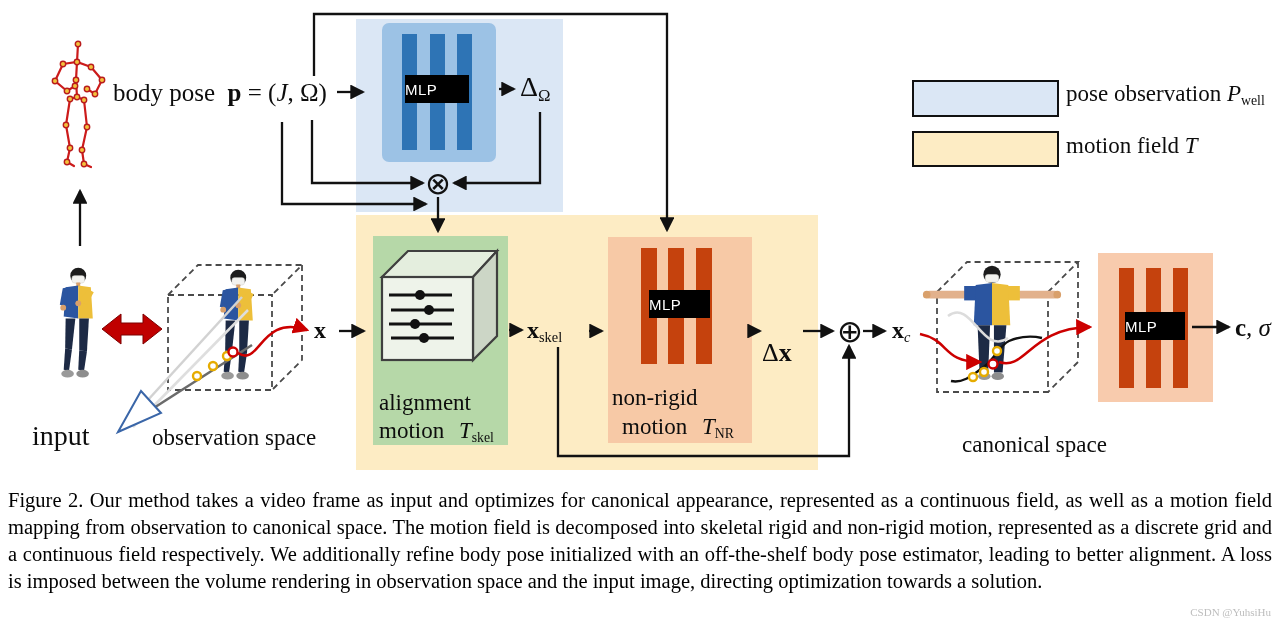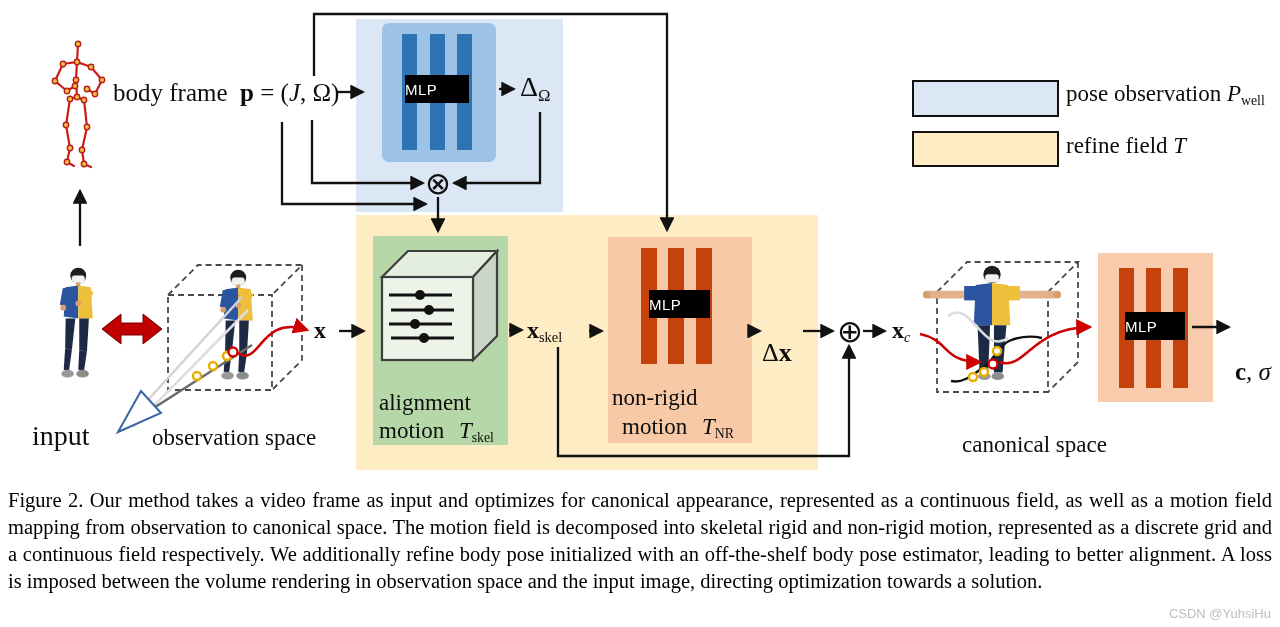--- a/index.html
+++ b/index.html
@@ -11,22 +11,22 @@
           font-family:"Liberation Sans",sans-serif;font-size:15px;letter-spacing:0.5px;z-index:6;}
   .ital{font-style:italic;}
   .bold{font-weight:bold;}
   sub.s{font-size:0.60em;vertical-align:-0.28em;letter-spacing:0;}
   .op{position:absolute;font-family:"DejaVu Sans",sans-serif;font-size:31px;line-height:31px;
       text-align:center;z-index:7;color:#111;}
   .bar{position:absolute;z-index:3;}
   svg.overlay{position:absolute;left:0;top:0;z-index:5;pointer-events:none;}
   .caption{position:absolute;left:8px;top:487px;width:1264px;font-size:20.5px;line-height:27px;
            text-align:justify;margin:0;color:#000;}
-  .watermark{position:absolute;right:9px;top:606px;font-family:Liberation Sans, sans-serif;
-             font-size:13px;color:#bdbdbd;z-index:8;}
+  .watermark{position:absolute;right:9px;top:606px;font-family:Liberation Serif, serif;
+             font-size:11px;color:#bdbdbd;z-index:8;}
   .swatch{position:absolute;border:2px solid #111;z-index:4;}
 </style>
 </head>
 <body>
 
 <div class="stage">
 
   <div class="rect" style="left:356px;top:19px;width:207px;height:193px;background:#dbe7f5;z-index:1;"></div>
   <div class="rect" style="left:382px;top:23px;width:114px;height:139px;background:#9cc2e5;border-radius:7px;z-index:2;"></div>
   <div class="bar" style="left:402px;top:34px;width:15px;height:116px;background:#2e74b5;"></div>
@@ -210,21 +210,21 @@
     <span>MLP</span>
   </div>
   <div class="mlpbox" style="left:1125px;top:312px;width:60px;height:28px;">
     <span>MLP</span>
   </div>
 
   <div class="op" style="left:421px;top:168px;width:34px;height:32px;">⊗</div>
   <div class="op" style="left:833px;top:316px;width:34px;height:32px;">⊕</div>
 
   <div class="lbl" style="left:113px;top:80px;font-size:25px;z-index:6;">
-    <span>body frame</span><span>&nbsp;</span>
+    <span>body pose</span><span>&nbsp;</span>
     <span class="bold">p</span><span> = (</span><span class="ital">J</span><span>, Ω)</span>
   </div>
 
   <div class="lbl" style="left:520px;top:72px;font-size:28px;z-index:6;">
     <span>Δ</span><sub class="s">Ω</sub>
   </div>
 
   <div class="lbl bold" style="left:314px;top:318px;font-size:24px;z-index:6;"><span>x</span></div>
 
   <div class="lbl" style="left:527px;top:318px;font-size:24px;z-index:6;">
@@ -232,21 +232,21 @@
   </div>
 
   <div class="lbl" style="left:762px;top:316px;font-size:26px;z-index:6;margin-top:23px;">
     <span>Δ</span><span class="bold">x</span>
   </div>
 
   <div class="lbl" style="left:892px;top:318px;font-size:24px;z-index:6;">
     <span class="bold">x</span><sub class="s ital">c</sub>
   </div>
 
-  <div class="lbl" style="left:1235px;top:315px;font-size:25px;z-index:6;margin-top:44px;">
+  <div class="lbl" style="left:1235px;top:315px;font-size:25px;z-index:6;">
     <span class="bold">c</span><span class="ital">, σ</span>
   </div>
 
   <div class="lbl" style="left:379px;top:391px;font-size:23px;z-index:6;">
     <span>alignment</span>
   </div>
   <div class="lbl" style="left:379px;top:419px;font-size:23px;z-index:6;">
     <span>motion</span>
     <span class="ital" style="margin-left:9px;">T</span><sub class="s">skel</sub>
   </div>
@@ -256,21 +256,21 @@
   </div>
   <div class="lbl" style="left:622px;top:415px;font-size:23px;z-index:6;">
     <span>motion</span>
     <span class="ital" style="margin-left:9px;">T</span><sub class="s">NR</sub>
   </div>
 
   <div class="lbl" style="left:1066px;top:82px;font-size:23px;z-index:6;">
     <span>pose observation </span><span class="ital">P</span><sub class="s">well</sub>
   </div>
   <div class="lbl" style="left:1066px;top:134px;font-size:23px;z-index:6;">
-    <span>refine field </span><span class="ital">T</span>
+    <span>motion field </span><span class="ital">T</span>
   </div>
 
   <div class="lbl" style="left:32px;top:421px;font-size:28px;z-index:6;"><span>input</span></div>
   <div class="lbl" style="left:152px;top:426px;font-size:23px;z-index:6;"><span>observation space</span></div>
   <div class="lbl" style="left:925px;top:433px;font-size:23px;z-index:6;margin-left:37px;"><span>canonical space</span></div>
 
   <p class="caption">Figure 2. Our method takes a video frame as input and optimizes for canonical appearance, represented as a continuous field, as well as a motion field mapping from observation to canonical space. The motion field is decomposed into skeletal rigid and non-rigid motion, represented as a discrete grid and a continuous field respectively. We additionally refine body pose initialized with an off-the-shelf body pose estimator, leading to better alignment. A loss is imposed between the volume rendering in observation space and the input image, directing optimization towards a solution.</p>
 
   <div class="watermark">CSDN @YuhsiHu</div>
 </div>

